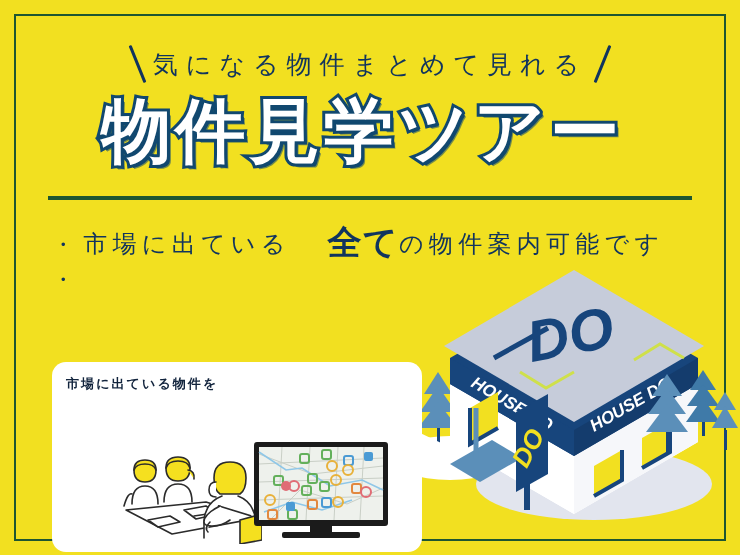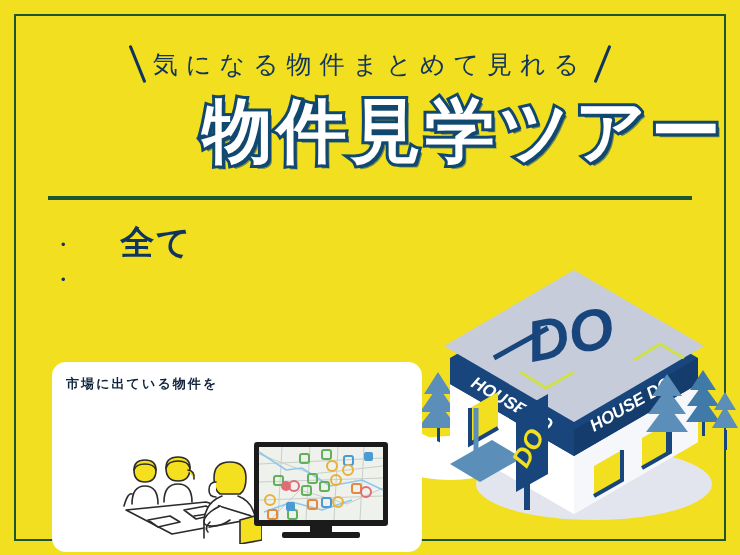--- a/index.html
+++ b/index.html
@@ -35,21 +35,21 @@
   .kicker .slash.l{transform:rotate(-22deg);}
   .kicker .slash.r{transform:rotate(22deg);}
   .kicker .ktext{
     font-size:25px;letter-spacing:.32em;font-weight:400;
     white-space:nowrap;line-height:1;
     color:#11345e;
   }
   
   .title{
     position:absolute;left:0;right:15px;top:96px;
-    text-align:right;
+    text-align:center;
     font-size:70px;font-weight:700;line-height:1;
     letter-spacing:.06em;
     color:#ffffff;
     -webkit-text-stroke:6px #11486f;
     paint-order:stroke fill;
     text-shadow:
       3px 3px 0 #11486f,
       4px 4px 0 rgba(17,72,111,.55);
     white-space:nowrap;
   }
@@ -117,21 +117,23 @@
     <span class="slash r"></span>
   </div>
 
   <div class="title">物件見学ツアー</div>
 
   <div class="divider"></div>
 
   <div class="bullets">
     <div class="b-row">
       <span class="b-dot">・</span>
+      <span>市場に出ている</span>
       <span class="b-strong">全て</span>
+      <span>の物件案内可能です</span>
     </div>
     <div class="b-row">
       <span class="b-dot">・</span>
     </div>
   </div>
 
   <div class="shop">
     <svg width="342" height="268" viewBox="0 0 342 268">
 
       <ellipse cx="196" cy="222" rx="118" ry="36" fill="#e2e5ee"></ellipse>

